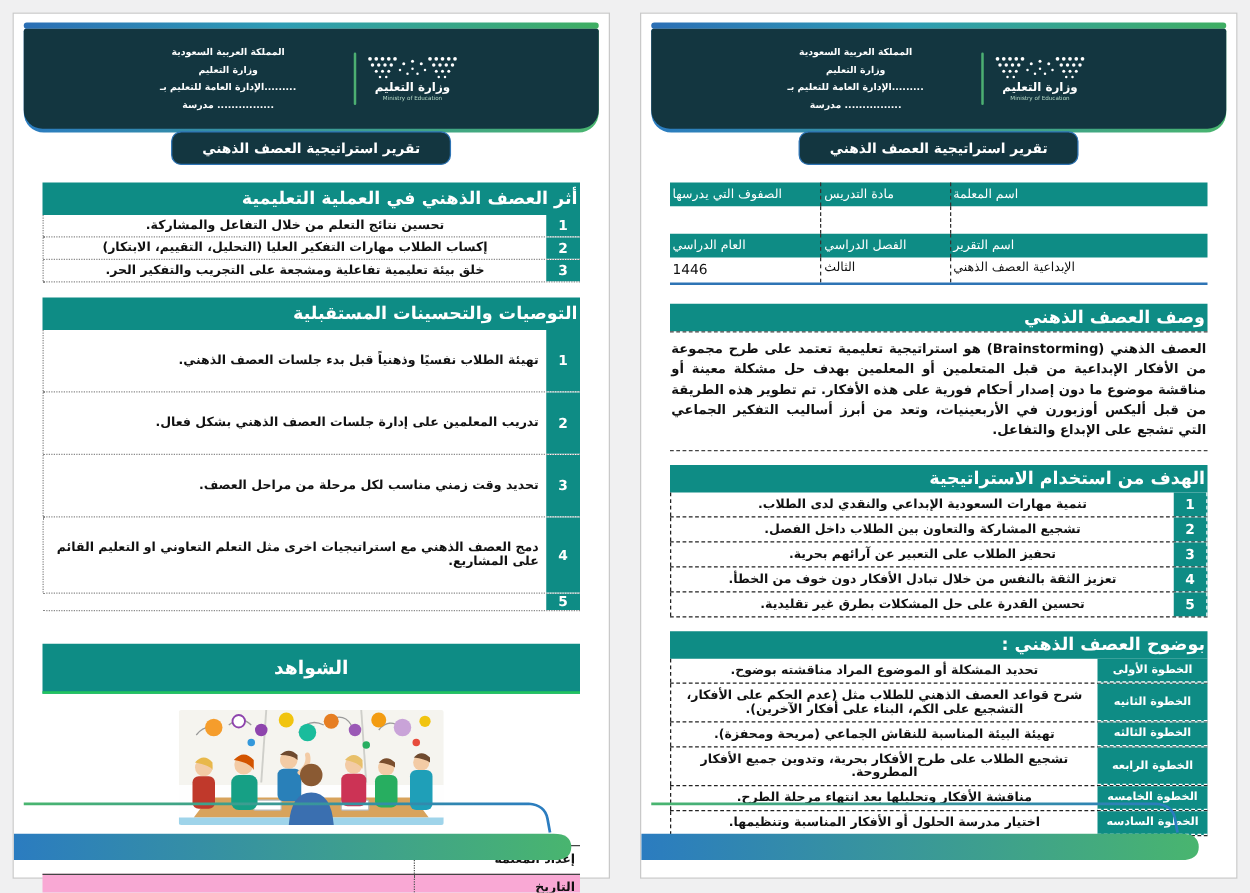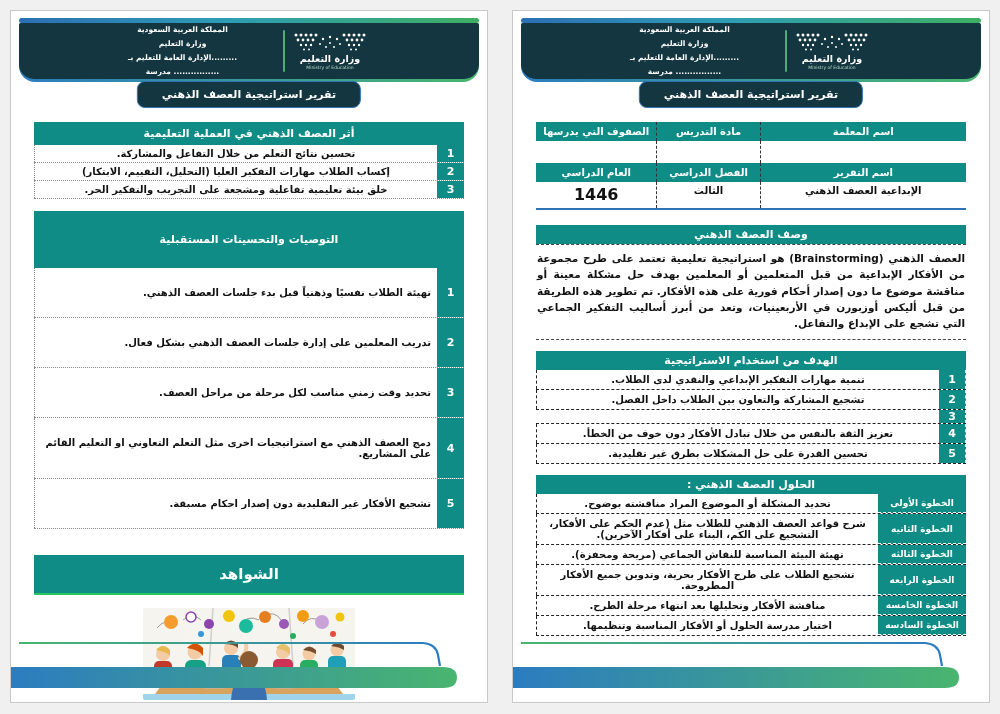--- a/index.html
+++ b/index.html
@@ -23,46 +23,46 @@
     height:5px; margin:7px 8px 0 8px; border-radius:3px;
     background:linear-gradient(90deg,#2b6fb5 0%,#2e9db4 45%,#3fae62 100%);
   }
   .hdr-grad {
     margin:0 8px; padding:0 0 3px 0;
     border-radius:2px 2px 16px 16px;
     background:linear-gradient(90deg,#2b7cc0,#49b56f);
   }
   .hdr-dark {
     background:#133640; border-radius:2px 2px 15px 15px;
-    height:56px; display:flex; align-items:center; justify-content:center;
+    height:80px; display:flex; align-items:center; justify-content:center;
     gap:46px; color:#fff;
   }
   .ministry-lines { text-align:center; font-size:7.5px; font-weight:bold; line-height:1.9; }
   .moe-logo { display:flex; align-items:center; gap:5px; }
   .moe-line { width:2px; height:42px; background:#4caf72; border-radius:1px; }
   .moe-col { display:flex; flex-direction:column; align-items:center; }
   .moe-ar { font-size:9.5px; font-weight:bold; letter-spacing:1px; margin-top:1px; }
   .moe-en { font-size:4.5px; color:#b9dcc8; margin-top:1px; }
   .title-banner {
     position:absolute; bottom:-26px; left:50%; transform:translateX(-50%);
     background:#133640; color:#fff; border:1px solid #2e74b5; border-radius:8px;
     padding:6px 24px; font-size:11px; font-weight:bold; white-space:nowrap;
     direction:rtl; z-index:2;
   }
 
   .content { padding:0 23px; }
 
   .tealbar {
-    background:#0e8c85; color:#fff; text-align:center; font-weight:bold;
-    font-size:11px; padding:3px 2px;
+    background:#0e8c85; color:#fff; font-weight:bold;
+    font-size:14px; padding:3px 2px;
   }
 
   
   .info-table { display:grid; grid-template-columns:48% 24% 28%; margin-top:33px; }
-  .itc { font-size:10px; font-weight:bold; text-align:center; padding:4px 2px; }
+  .itc { font-size:10px; font-weight:normal; text-align:left; padding:4px 2px; }
   .itc.head { background:#0e8c85; color:#fff; }
   .itc.c1, .itc.c2 { border-left:1px dashed #333; }
   .itc.empty { height:22px; }
   .itc.val { color:#111; padding-top:3px; }
   .info-table .blueline { grid-column:1 / -1; border-bottom:2px solid #2e74b5; }
 
   
   .para {
     border-bottom:1.2px dashed #444; border-top:1.2px dashed #444;
     font-size:10.5px; font-weight:bold; color:#111; line-height:1.55;
@@ -203,51 +203,52 @@
       <div class="itc head c2">مادة التدريس</div>
       <div class="itc head c3">الصفوف التي يدرسها</div>
       <div class="itc empty c1"></div>
       <div class="itc empty c2"></div>
       <div class="itc empty c3"></div>
       <div class="itc head c1">اسم التقرير</div>
       <div class="itc head c2">الفصل الدراسي</div>
       <div class="itc head c3">العام الدراسي</div>
       <div class="itc val c1">الإبداعية العصف الذهني</div>
       <div class="itc val c2">الثالث</div>
-      <div class="itc val c3" style="font-size:16px">1446</div>
+      <div class="itc val c3" style="font-size:11px">1446</div>
       <div class="blueline"></div>
     </div>
 
     <div class="tealbar" style="margin-top:15px">وصف العصف الذهني</div>
     <div class="para">العصف الذهني (Brainstorming) هو استراتيجية تعليمية تعتمد على طرح مجموعة من الأفكار الإبداعية من قبل المتعلمين أو المعلمين بهدف حل مشكلة معينة أو مناقشة موضوع ما دون إصدار أحكام فورية على هذه الأفكار. تم تطوير هذه الطريقة من قبل أليكس أوزبورن في الأربعينيات، وتعد من أبرز أساليب التفكير الجماعي التي تشجع على الإبداع والتفاعل.</div>
 
     <div class="tealbar" style="margin-top:11px">الهدف من استخدام الاستراتيجية</div>
     <div class="rowlist">
       <div class="drow">
         <div class="dnum">1</div>
-        <div class="dtext">تنمية مهارات التفكير الإبداعي والنقدي لدى الطلاب.</div>
+        <div class="dtext">تنمية مهارات السعودية الإبداعي والنقدي لدى الطلاب.</div>
       </div>
       <div class="drow">
         <div class="dnum">2</div>
         <div class="dtext">تشجيع المشاركة والتعاون بين الطلاب داخل الفصل.</div>
       </div>
       <div class="drow">
         <div class="dnum">3</div>
+        <div class="dtext">تحفيز الطلاب على التعبير عن آرائهم بحرية.</div>
       </div>
       <div class="drow">
         <div class="dnum">4</div>
         <div class="dtext">تعزيز الثقة بالنفس من خلال تبادل الأفكار دون خوف من الخطأ.</div>
       </div>
       <div class="drow">
         <div class="dnum">5</div>
         <div class="dtext">تحسين القدرة على حل المشكلات بطرق غير تقليدية.</div>
       </div>
     </div>
 
-    <div class="tealbar" style="margin-top:11px">الحلول العصف الذهني :</div>
+    <div class="tealbar" style="margin-top:11px">بوضوح العصف الذهني :</div>
     <div class="rowlist steps">
       <div class="drow">
         <div class="dlabel">الخطوة الأولى</div>
         <div class="dtext">تحديد المشكلة أو الموضوع المراد مناقشته بوضوح.</div>
       </div>
       <div class="drow">
         <div class="dlabel">الخطوة الثانيه</div>
         <div class="dtext">شرح قواعد العصف الذهني للطلاب مثل (عدم الحكم على الأفكار، التشجيع على الكم، البناء على أفكار الآخرين).</div>
       </div>
       <div class="drow">
@@ -351,41 +352,40 @@
       <div class="drow">
         <div class="dnum">2</div>
         <div class="dtext">إكساب الطلاب مهارات التفكير العليا (التحليل، التقييم، الابتكار)</div>
       </div>
       <div class="drow">
         <div class="dnum">3</div>
         <div class="dtext">خلق بيئة تعليمية تفاعلية ومشجعة على التجريب والتفكير الحر.</div>
       </div>
     </div>
 
-    <div class="tealbar" style="margin-top:12px;padding:22px 2px">التوصيات والتحسينات المستقبلية</div>
+    <div class="tealbar" style="margin-top:12px;padding:5px 2px">التوصيات والتحسينات المستقبلية</div>
     <div class="rowlist dotlist recs">
       <div class="drow">
         <div class="dnum">1</div>
         <div class="dtext">تهيئة الطلاب نفسيًا وذهنياً قبل بدء جلسات العصف الذهني.</div>
       </div>
       <div class="drow">
         <div class="dnum">2</div>
         <div class="dtext">تدريب المعلمين على إدارة جلسات العصف الذهني بشكل فعال.</div>
       </div>
       <div class="drow">
         <div class="dnum">3</div>
         <div class="dtext">تحديد وقت زمني مناسب لكل مرحلة من مراحل العصف.</div>
       </div>
       <div class="drow">
         <div class="dnum">4</div>
         <div class="dtext">دمج العصف الذهني مع استراتيجيات اخرى مثل التعلم التعاوني او التعليم القائم على المشاريع.</div>
       </div>
       <div class="drow">
         <div class="dnum">5</div>
-        <div class="dtext">تشجيع الأفكار غير التقليدية دون إصدار احكام مسبقة.</div>
       </div>
     </div>
 
     <div class="evidence-banner">الشواهد</div>
 
     <div class="evidence-imgbox">
       <svg width="212" height="92" viewBox="0 0 212 92" style="border-radius:2px">
         <rect x="0" y="0" width="212" height="92" fill="#fefefe"></rect>
         <rect x="0" y="0" width="212" height="60" fill="#f5f4ef"></rect>
         <line x1="70" y1="0" x2="66" y2="58" stroke="#cfcfca" stroke-width="1.5"></line>

